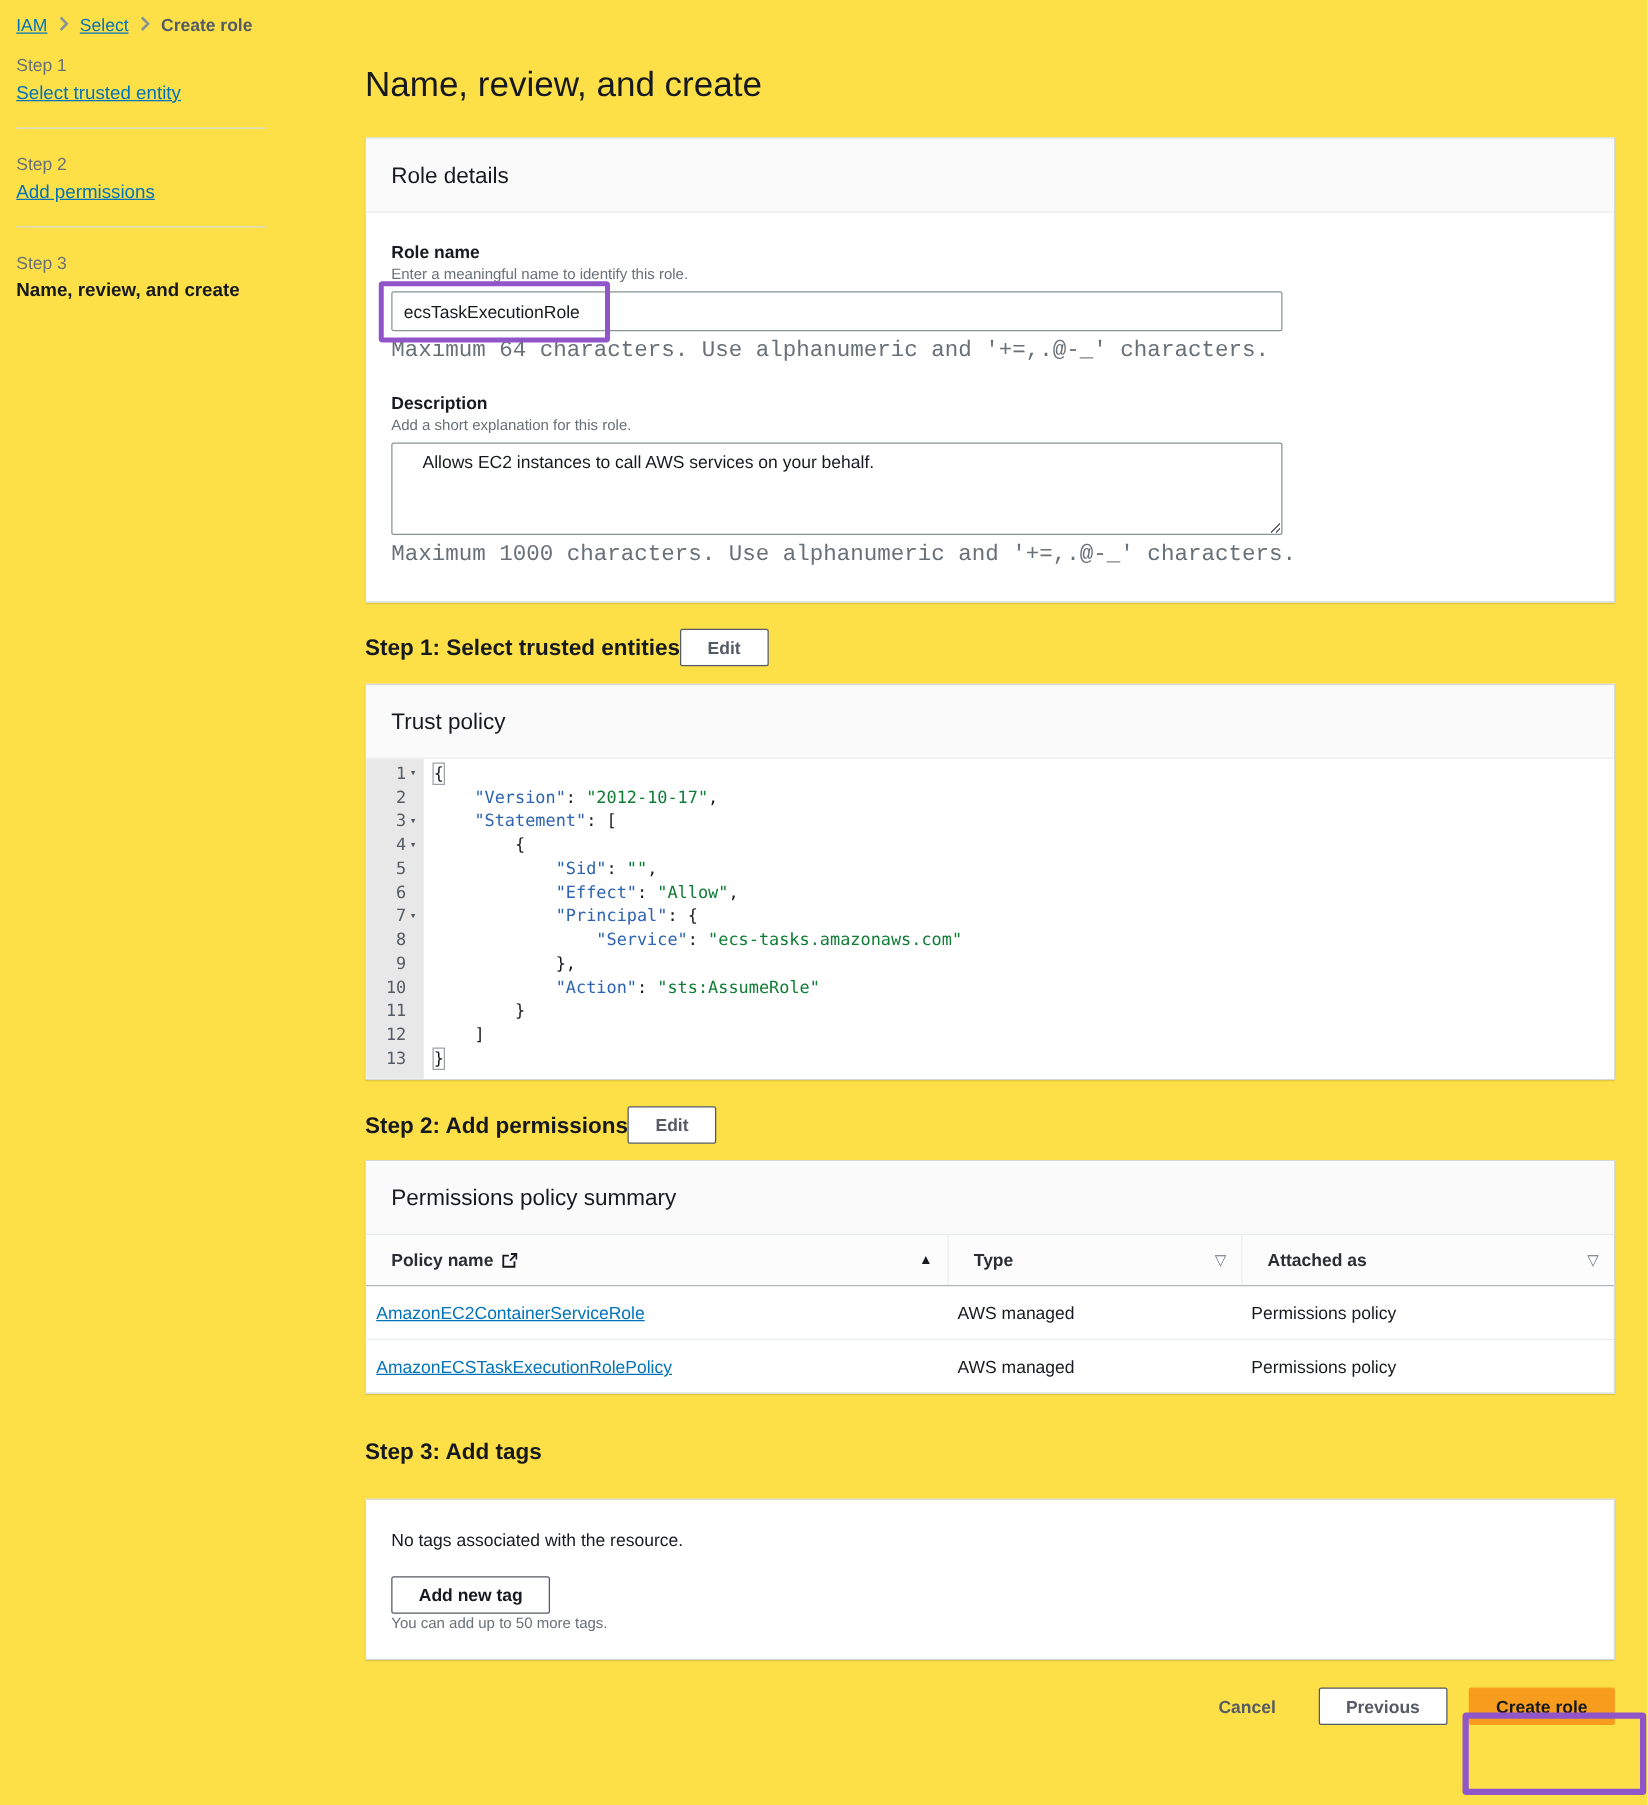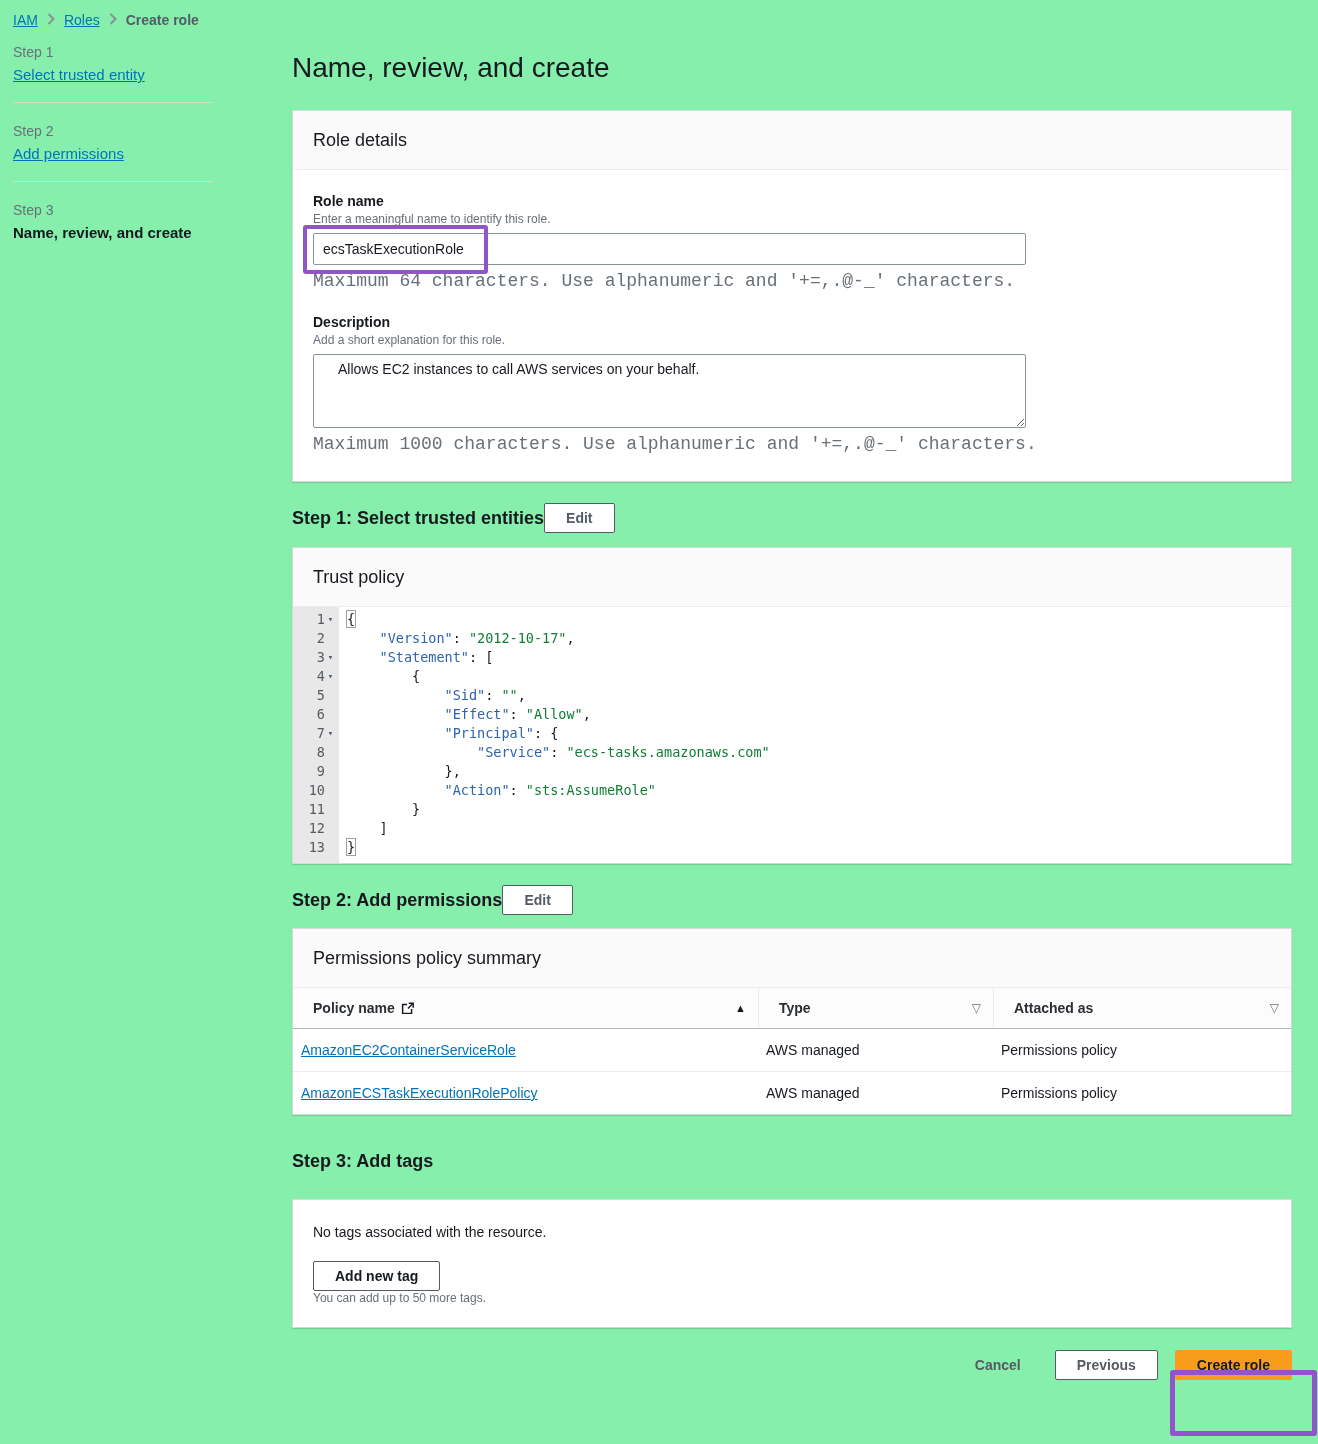--- a/index.html
+++ b/index.html
@@ -1,16 +1,16 @@
 <!DOCTYPE html>
 <html><head>
 <meta charset="utf-8">
 <style>
   html,body{margin:0;padding:0;background:#f2f3f3;}
-  .page{position:relative;width:1318px;height:1444px;background:#86efac;
+  .page{position:relative;width:1318px;height:1444px;background:#fde047;
         font-family:"Liberation Sans","DejaVu Sans",sans-serif;color:#16191f;overflow:hidden;}
   a{cursor:pointer;}
   
   .breadcrumb{position:absolute;left:13px;top:12px;display:flex;align-items:center;gap:9px;font-size:14px;}
   .breadcrumb a{color:#0073bb;text-decoration:underline;}
   .breadcrumb .current{color:#545b64;font-weight:700;}
   
   .steps-nav{position:absolute;left:13px;top:44px;width:200px;font-size:14px;}
   .step-label{color:#687078;margin-bottom:6px;}
   .step-link{display:inline-block;color:#0073bb;text-decoration:underline;font-size:15px;}
@@ -96,21 +96,21 @@
 </head>
 <body>
 
 <div class="page">
 
   <nav class="breadcrumb">
     <a>IAM</a>
     <span><svg width="8" height="12" viewBox="0 0 8 12">
           <path d="M1.5 1l5 5-5 5" stroke="#879196" stroke-width="2" fill="none"></path>
         </svg></span>
-    <a>Roles</a>
+    <a>Select</a>
     <span><svg width="8" height="12" viewBox="0 0 8 12">
           <path d="M1.5 1l5 5-5 5" stroke="#879196" stroke-width="2" fill="none"></path>
         </svg></span>
     <span class="current">Create role</span>
   </nav>
 
   <aside class="steps-nav">
     <div>
       <div class="step-label">Step 1</div>
       <a class="step-link">Select trusted entity</a>

